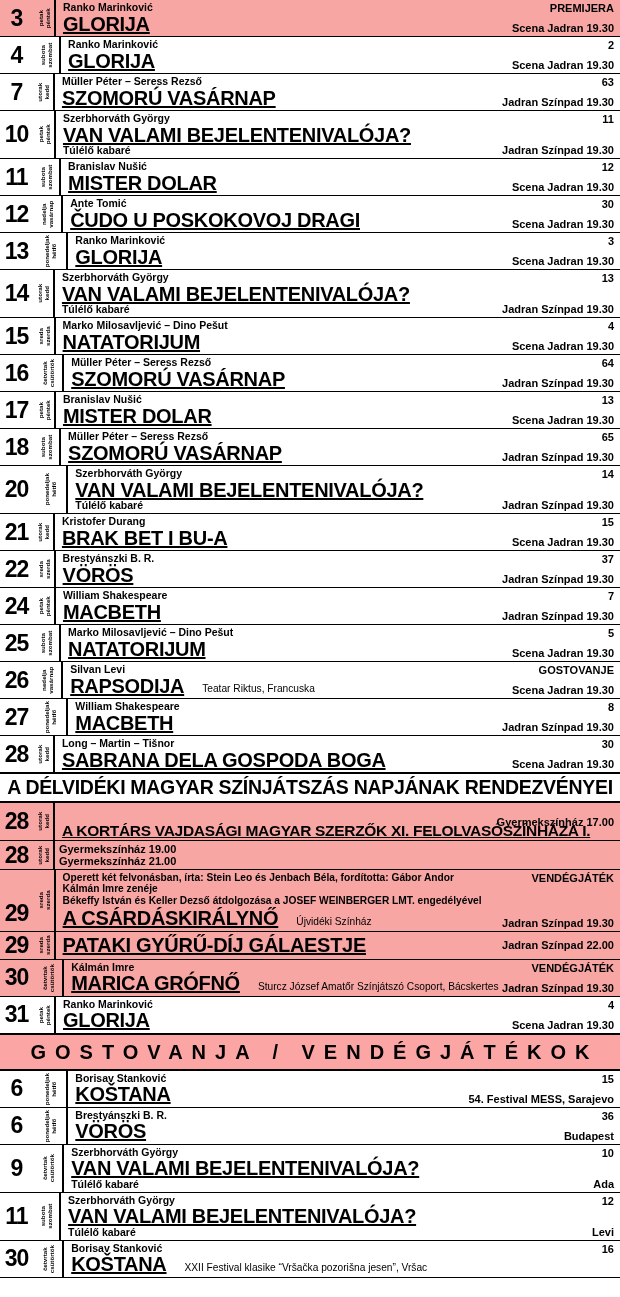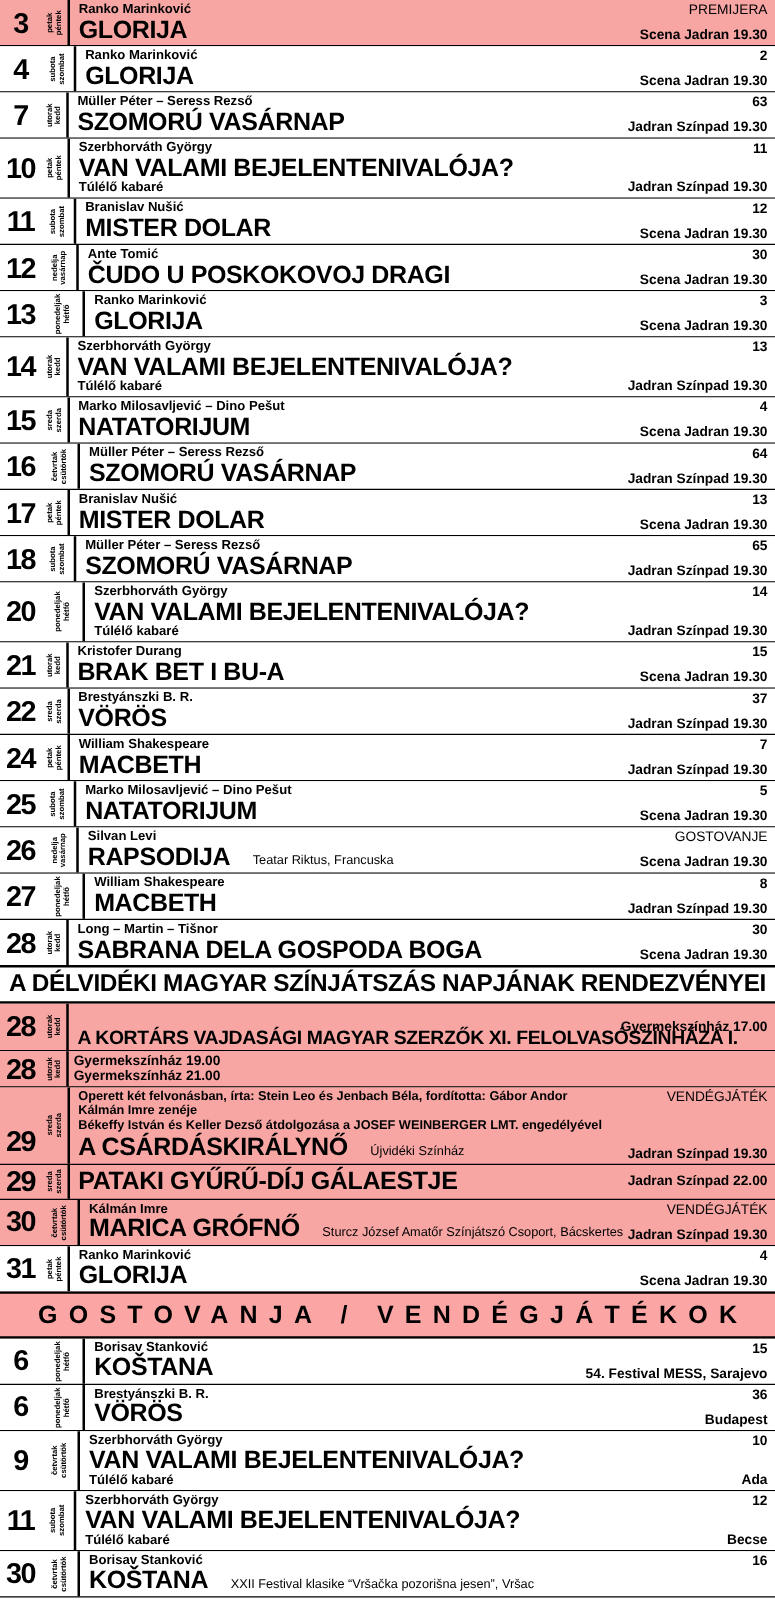--- a/index.html
+++ b/index.html
@@ -61,20 +61,21 @@
   .author{
     font-size:10.5px; font-weight:bold;
     line-height:11.5px;
     white-space:nowrap;
   }
   .title{
     font-size:20px; font-weight:bold;
     line-height:20.5px;
     letter-spacing:-0.3px;
     white-space:nowrap;
+    text-decoration:underline;
   }
   .subtitle{
     font-size:10.5px; font-weight:bold;
     line-height:11px;
     white-space:nowrap;
   }
   .note{
     font-size:10.2px; font-weight:bold;
     line-height:11.4px;
     white-space:nowrap;
@@ -97,21 +98,21 @@
     padding:2px 6px 2px 4px;
     display:flex;
     flex-direction:column;
     justify-content:space-between;
     align-items:flex-end;
     text-align:right;
     min-width:120px;
   }
   .count{ font-size:11px; font-weight:bold; line-height:12px; white-space:nowrap;}
   .venue{ font-size:11px; font-weight:bold; line-height:12px; white-space:nowrap;}
-  .tag{ font-size:11px; font-weight:normal; line-height:12px; white-space:nowrap;padding-left:22px;}
+  .tag{ font-size:11px; font-weight:bold; line-height:12px; white-space:nowrap;padding-left:22px;}
 
   
   .row.compact .content{ padding-top:19px; padding-bottom:1px; }
   .row.compact .title{ font-size:15.5px; line-height:17px; }
   .row.compact .right{ justify-content:center; }
 
   
   .row.rcenter .right{ justify-content:center; }
 
   
@@ -746,21 +747,21 @@
         </div>
       <div class="content">
         <div class="author">Szerbhorváth György</div>
         <div class="titleline">
             <div class="title">VAN VALAMI BEJELENTENIVALÓJA?</div>
           </div>
         <div class="subtitle">Túlélő kabaré</div>
       </div>
       <div class="right">
         <div class="count">12</div>
-        <div class="venue">Becse</div>
+        <div class="venue">Levi</div>
       </div>
     </div>
 
     <div class="row">
       <div class="daynum">30</div>
       <div class="dayname">
           <div class="rot">
         <span>četvrtak</span>
         <span>csütörtök</span>
           </div>

